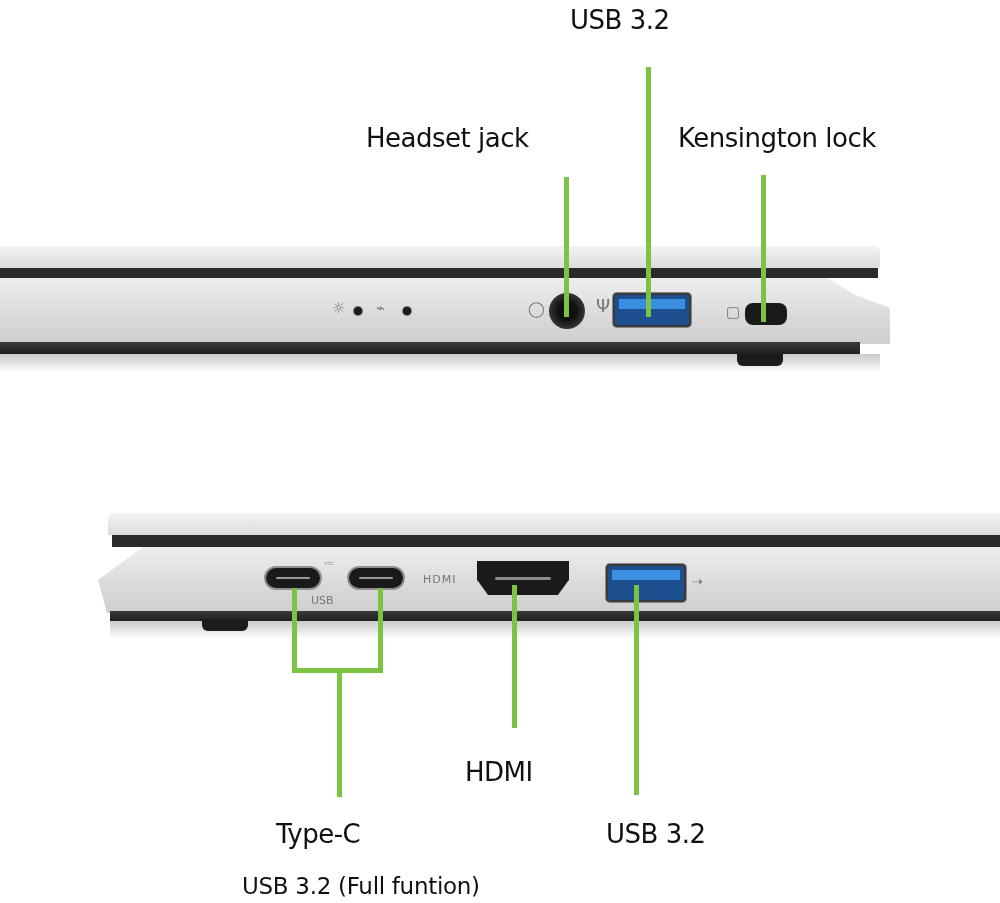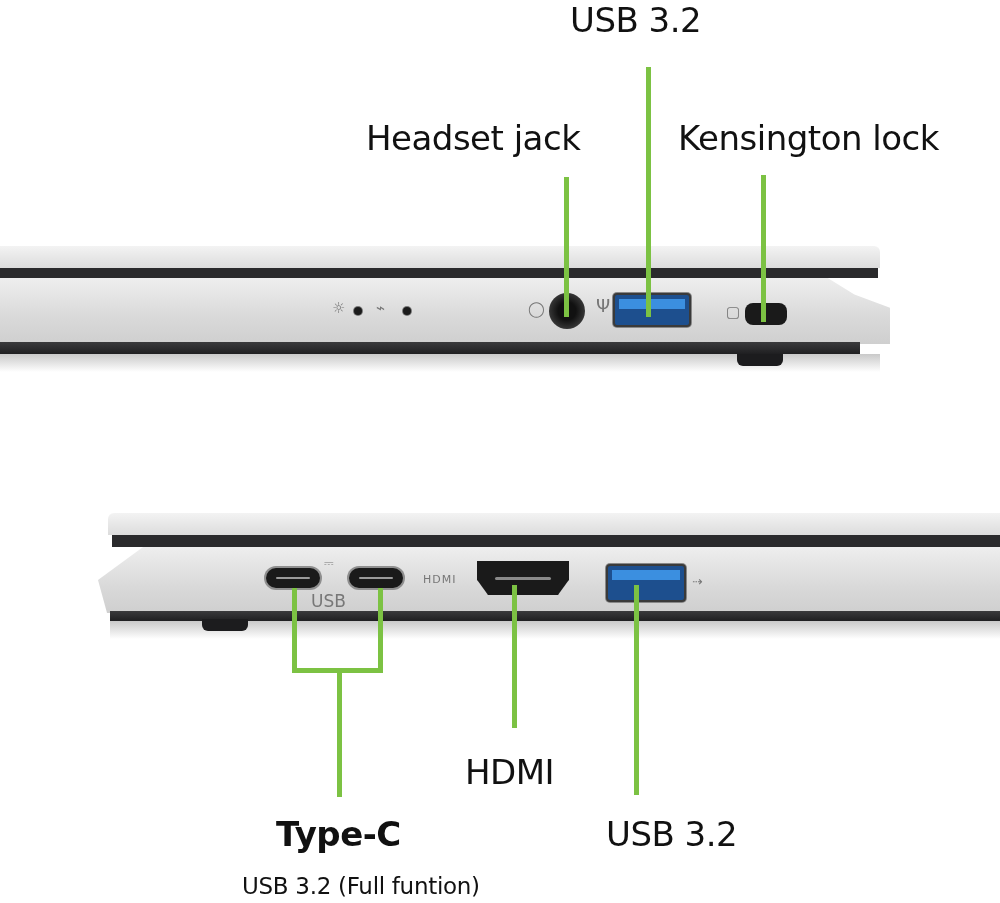--- a/index.html
+++ b/index.html
@@ -1,19 +1,19 @@
 <!DOCTYPE html>
 <html><head>
 <meta charset="utf-8">
 <style>
   html,body{margin:0;padding:0;background:#ffffff;}
   body{width:1000px;height:903px;position:relative;overflow:hidden;font-family:"DejaVu Sans","Liberation Sans",sans-serif;color:#111;}
   .abs{position:absolute;}
   .label{position:absolute;white-space:nowrap;color:#111;font-weight:400;letter-spacing:-0.5px;}
-  .big{font-size:34px;line-height:40px;}
+  .big{font-size:26px;line-height:40px;}
   .small{font-size:23px;line-height:26px;letter-spacing:-0.3px;}
   .gline{position:absolute;background:#7cc243;}
   
   .lid{position:absolute;background:linear-gradient(#f3f3f3,#dcdcdc);}
   .gap{position:absolute;background:#2a2a2c;}
   .base{position:absolute;background:linear-gradient(#eeeeee 0%,#d9d9d9 60%,#cfcfcf 100%);}
   .bottom{position:absolute;background:linear-gradient(#3a3a3c,#1f1f21);}
   .shadow{position:absolute;background:linear-gradient(#c9c9c9,rgba(255,255,255,0));}
   .foot{position:absolute;background:#1c1c1e;border-radius:0 0 6px 6px;}
   .led{position:absolute;width:8px;height:8px;border-radius:50%;background:#1b1b1b;box-shadow:0 0 0 1px #777;}
@@ -66,21 +66,21 @@
   <div class="gap" style="left:112px;top:30px;width:888px;height:12px;"></div>
   <div class="base" style="left:98px;top:42px;width:902px;height:66px;clip-path:polygon(5% 0,100% 0,100% 100%,1% 100%,0 50%,2% 30%);"></div>
   <div class="bottom" style="left:110px;top:106px;width:890px;height:10px;"></div>
   <div class="shadow" style="left:110px;top:116px;width:890px;height:18px;"></div>
   <div class="foot" style="left:202px;top:114px;width:46px;height:12px;"></div>
 
   <div class="usbc" style="left:266px;top:63px;width:54px;height:20px;">
       <div class="pin"></div>
     </div>
   <span class="ico" style="left:324px;top:50px;font-size:12px;">⎓</span>
-  <span class="ico" style="left:311px;top:88px;font-size:17px;">USB</span>
+  <span class="ico" style="left:311px;top:88px;font-size:11px;">USB</span>
   <div class="usbc" style="left:349px;top:63px;width:54px;height:20px;">
       <div class="pin"></div>
     </div>
   <span class="ico" style="left:423px;top:67px;font-size:11px;letter-spacing:1px;">HDMI</span>
   <div class="hdmi" style="left:477px;top:56px;width:92px;height:34px;">
       <div class="pin"></div>
     </div>
   <div class="usba" style="left:606px;top:59px;width:76px;height:34px;">
       <div class="tongue"></div>
     </div>
@@ -88,15 +88,15 @@
 </div>
 
 <div class="gline" style="left:292px;top:588px;width:5px;height:85px;"></div>
 <div class="gline" style="left:378px;top:588px;width:5px;height:85px;"></div>
 <div class="gline" style="left:292px;top:668px;width:91px;height:5px;"></div>
 <div class="gline" style="left:337px;top:672px;width:5px;height:125px;"></div>
 <div class="gline" style="left:512px;top:585px;width:5px;height:143px;"></div>
 <div class="gline" style="left:634px;top:585px;width:5px;height:210px;"></div>
 
 <div class="label big" style="left:465px;top:752px;">HDMI</div>
-<div class="label big" style="left:276px;top:814px;font-weight:bold;">Type-C</div>
+<div class="label big" style="left:276px;top:814px;">Type-C</div>
 <div class="label small" style="left:198px;top:873px;margin-left:44px;">USB 3.2 (Full funtion)</div>
 <div class="label big" style="left:606px;top:814px;">USB 3.2</div>
 
 </body></html>

